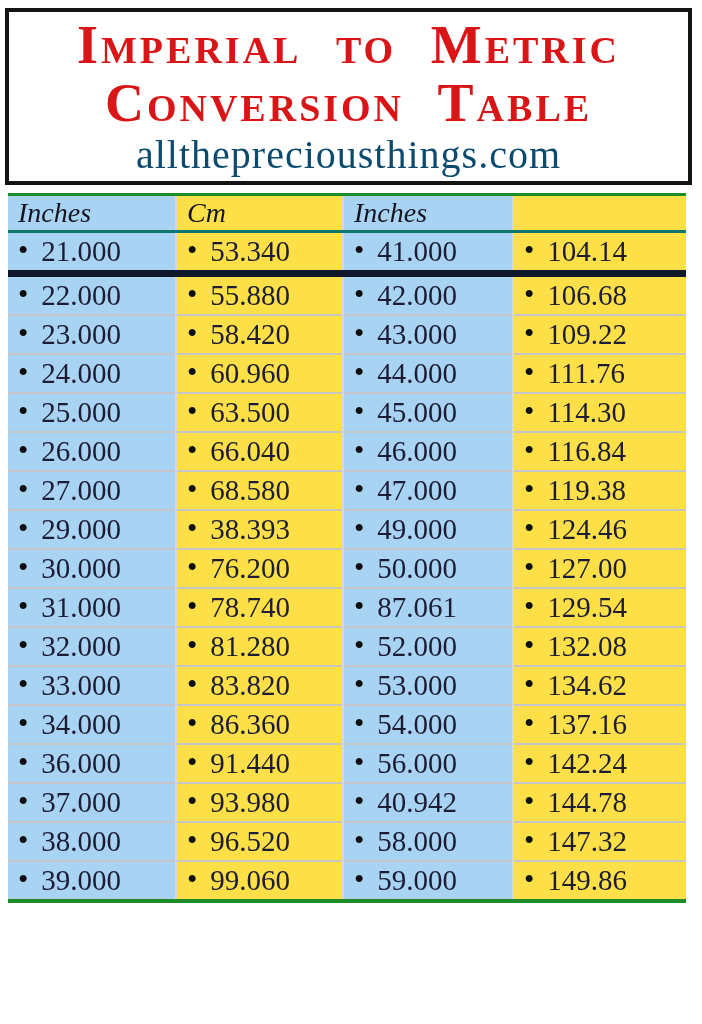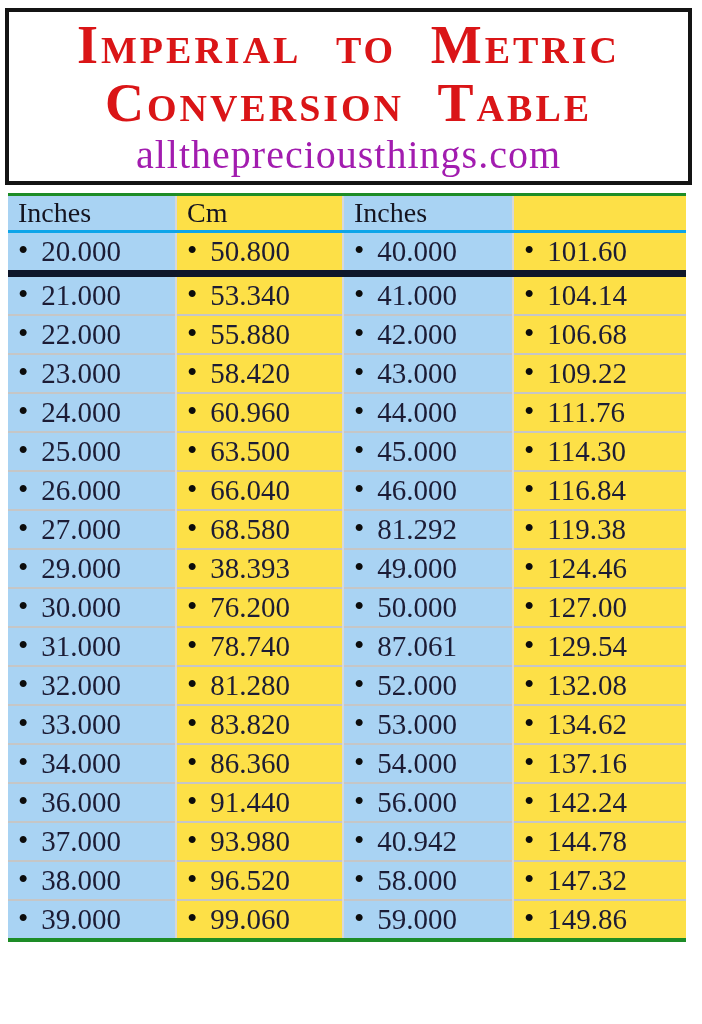--- a/index.html
+++ b/index.html
@@ -25,21 +25,21 @@
     color: #da1517;
     font-weight: bold;
     font-variant: small-caps;
     font-size: 54px;
     line-height: 58px;
     letter-spacing: 3px;
     word-spacing: 18px;
     white-space: nowrap;
   }
   .website-line {
-    color: #a21caf;
+    color: #0c4a6e;
     font-size: 40px;
     line-height: 46px;
     letter-spacing: 1px;
     white-space: nowrap;
   }
 
   
   table.conv {
     position: absolute;
     left: 8px; top: 193px;
@@ -57,21 +57,21 @@
     text-align: left;
     vertical-align: middle;
     white-space: nowrap;
     overflow: hidden;
     font-weight: normal;
   }
   th { height: 34px; font-size: 28px; color: #141420; }
   .in { background: #a9d3f3; }
   .cm { background: #fde047; }
   th + th, td + td { border-left: 2px solid #d8d8d8; }
-  thead tr { border-bottom: 3px solid #0ea5e9; }
+  thead tr { border-bottom: 3px solid #0f766e; font-style: italic; }
   tbody tr { border-top: 2px solid #c6c6c6; }
   tbody tr:first-child { border-top: none; }
   tbody tr:nth-child(2) { border-top: 7px solid #0f172a; }
   .bullet {
     display: inline-block;
     margin-right: 13px;
     font-size: 1.02em;
     color: #0c0c0c;
     transform: translateY(-1px);
   }
@@ -94,26 +94,20 @@
   </colgroup>
   <thead>
     <tr>
       <th class="in">Inches</th>
       <th class="cm">Cm</th>
       <th class="in">Inches</th>
       <th class="cm"></th>
     </tr>
   </thead>
   <tbody id="rows">
-  <tr>
-    <td class="in"><span class="bullet">•</span><span class="val">20.000</span></td>
-    <td class="cm"><span class="bullet">•</span><span class="val">50.800</span></td>
-    <td class="in"><span class="bullet">•</span><span class="val">40.000</span></td>
-    <td class="cm"><span class="bullet">•</span><span class="val">101.60</span></td>
-  </tr>
 
   <tr>
     <td class="in"><span class="bullet">•</span><span class="val">21.000</span></td>
     <td class="cm"><span class="bullet">•</span><span class="val">53.340</span></td>
     <td class="in"><span class="bullet">•</span><span class="val">41.000</span></td>
     <td class="cm"><span class="bullet">•</span><span class="val">104.14</span></td>
   </tr>
 
   <tr>
     <td class="in"><span class="bullet">•</span><span class="val">22.000</span></td>
@@ -146,21 +140,21 @@
   <tr>
     <td class="in"><span class="bullet">•</span><span class="val">26.000</span></td>
     <td class="cm"><span class="bullet">•</span><span class="val">66.040</span></td>
     <td class="in"><span class="bullet">•</span><span class="val">46.000</span></td>
     <td class="cm"><span class="bullet">•</span><span class="val">116.84</span></td>
   </tr>
 
   <tr>
     <td class="in"><span class="bullet">•</span><span class="val">27.000</span></td>
     <td class="cm"><span class="bullet">•</span><span class="val">68.580</span></td>
-    <td class="in"><span class="bullet">•</span><span class="val">81.292</span></td>
+    <td class="in"><span class="bullet">•</span><span class="val">47.000</span></td>
     <td class="cm"><span class="bullet">•</span><span class="val">119.38</span></td>
   </tr>
 
 
   <tr>
     <td class="in"><span class="bullet">•</span><span class="val">29.000</span></td>
     <td class="cm"><span class="bullet">•</span><span class="val">38.393</span></td>
     <td class="in"><span class="bullet">•</span><span class="val">49.000</span></td>
     <td class="cm"><span class="bullet">•</span><span class="val">124.46</span></td>
   </tr>

